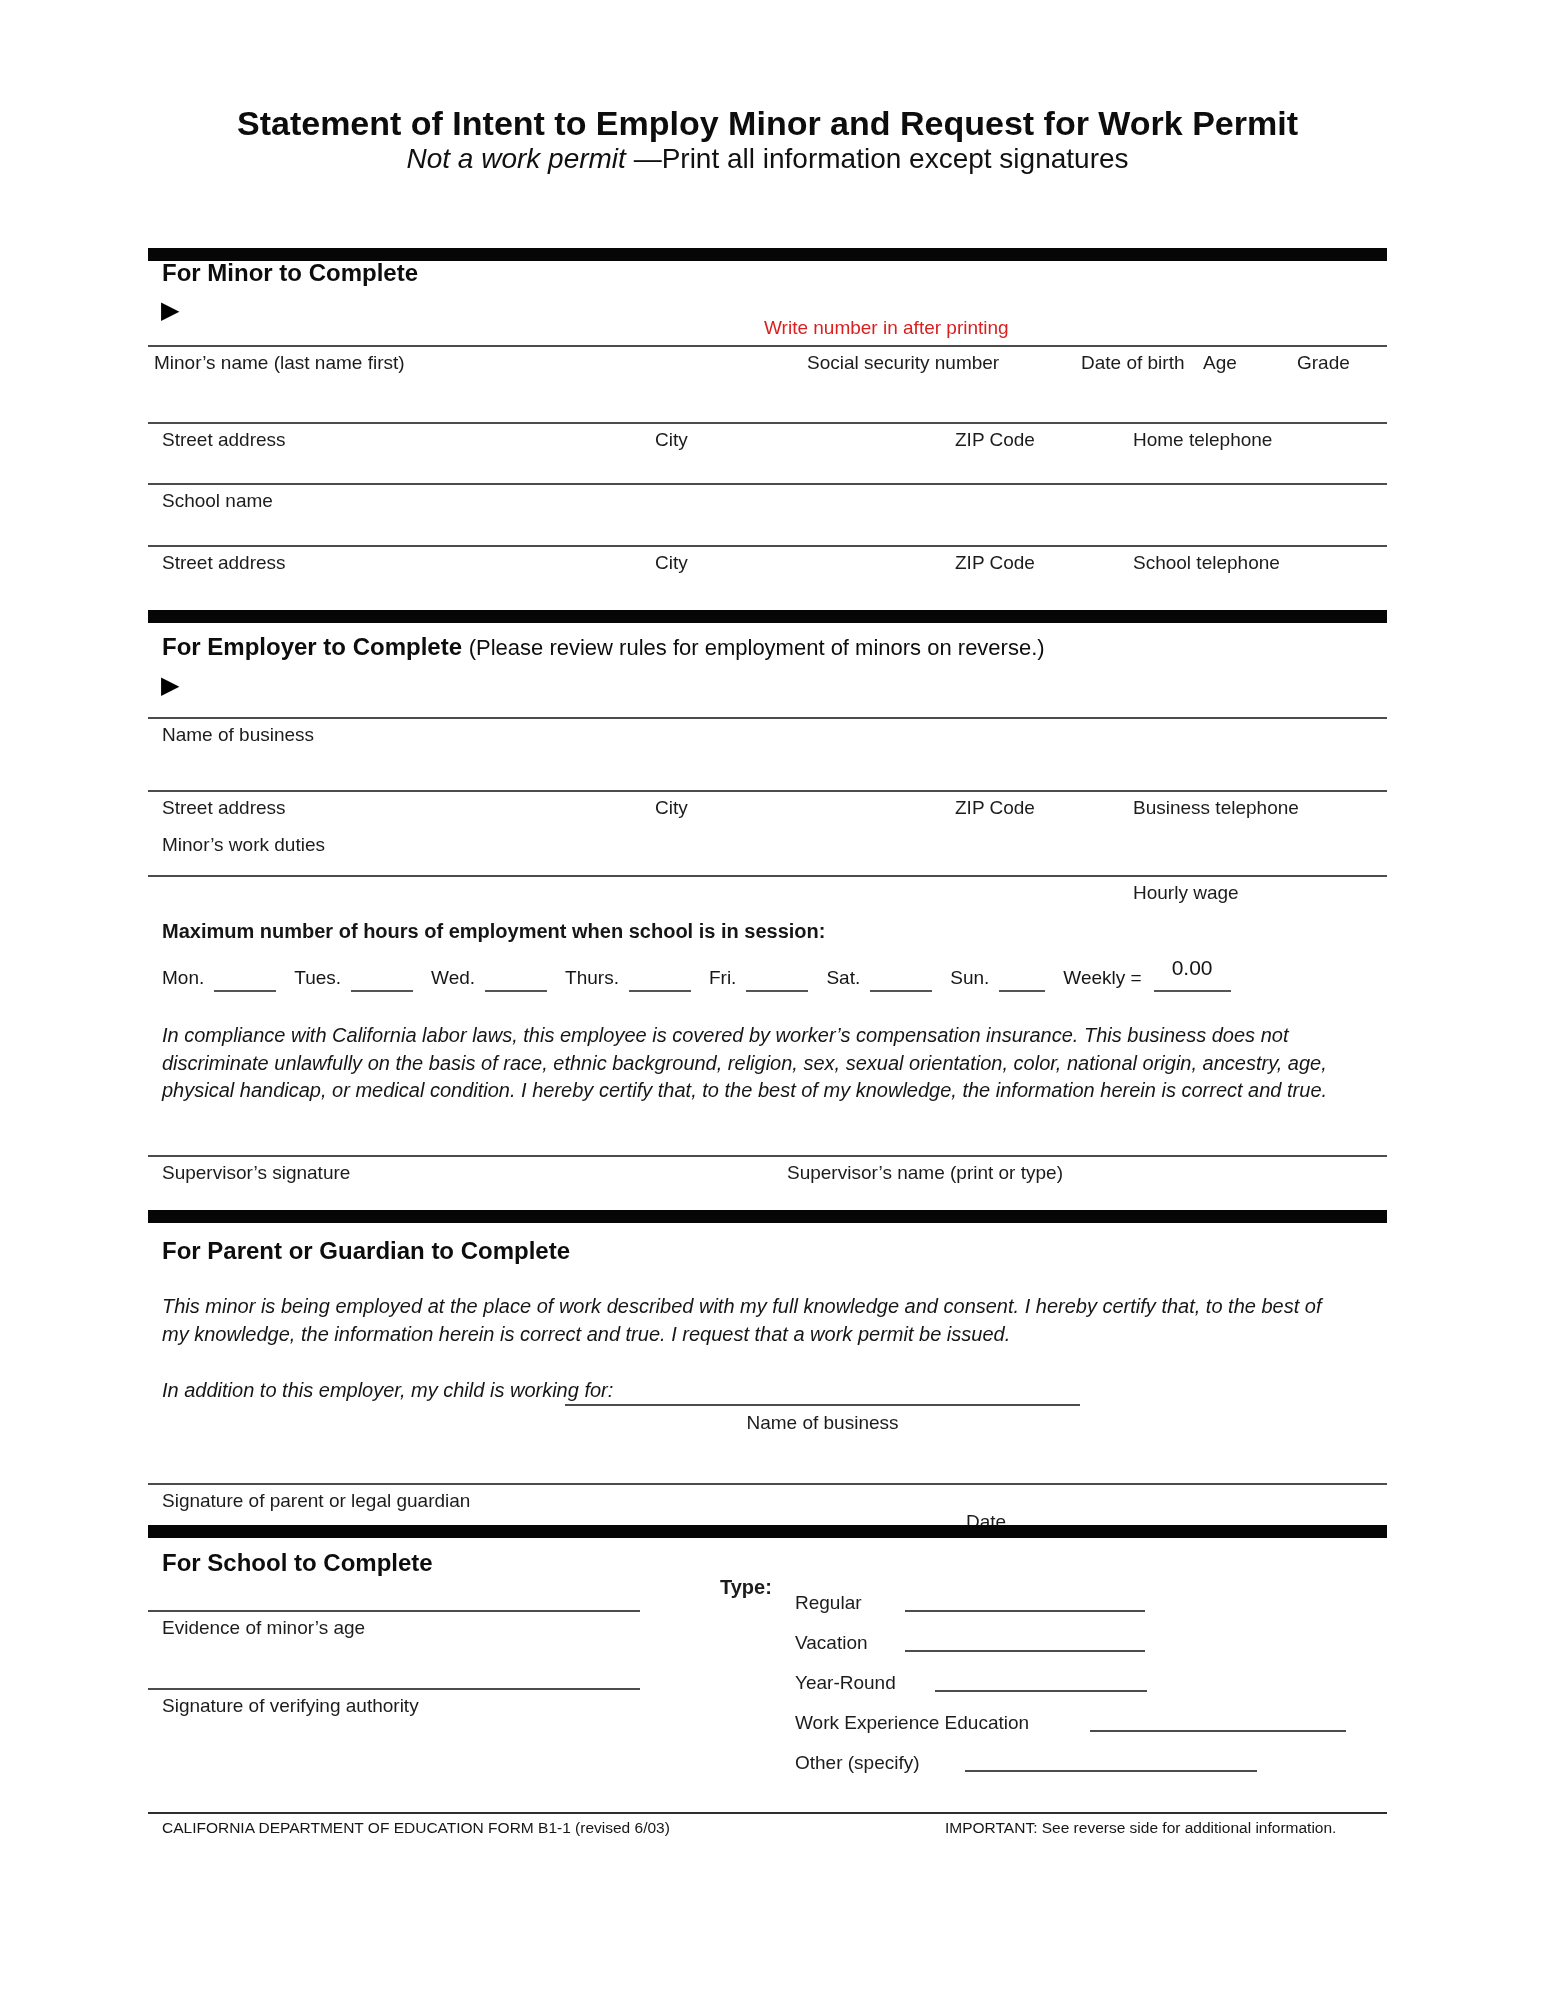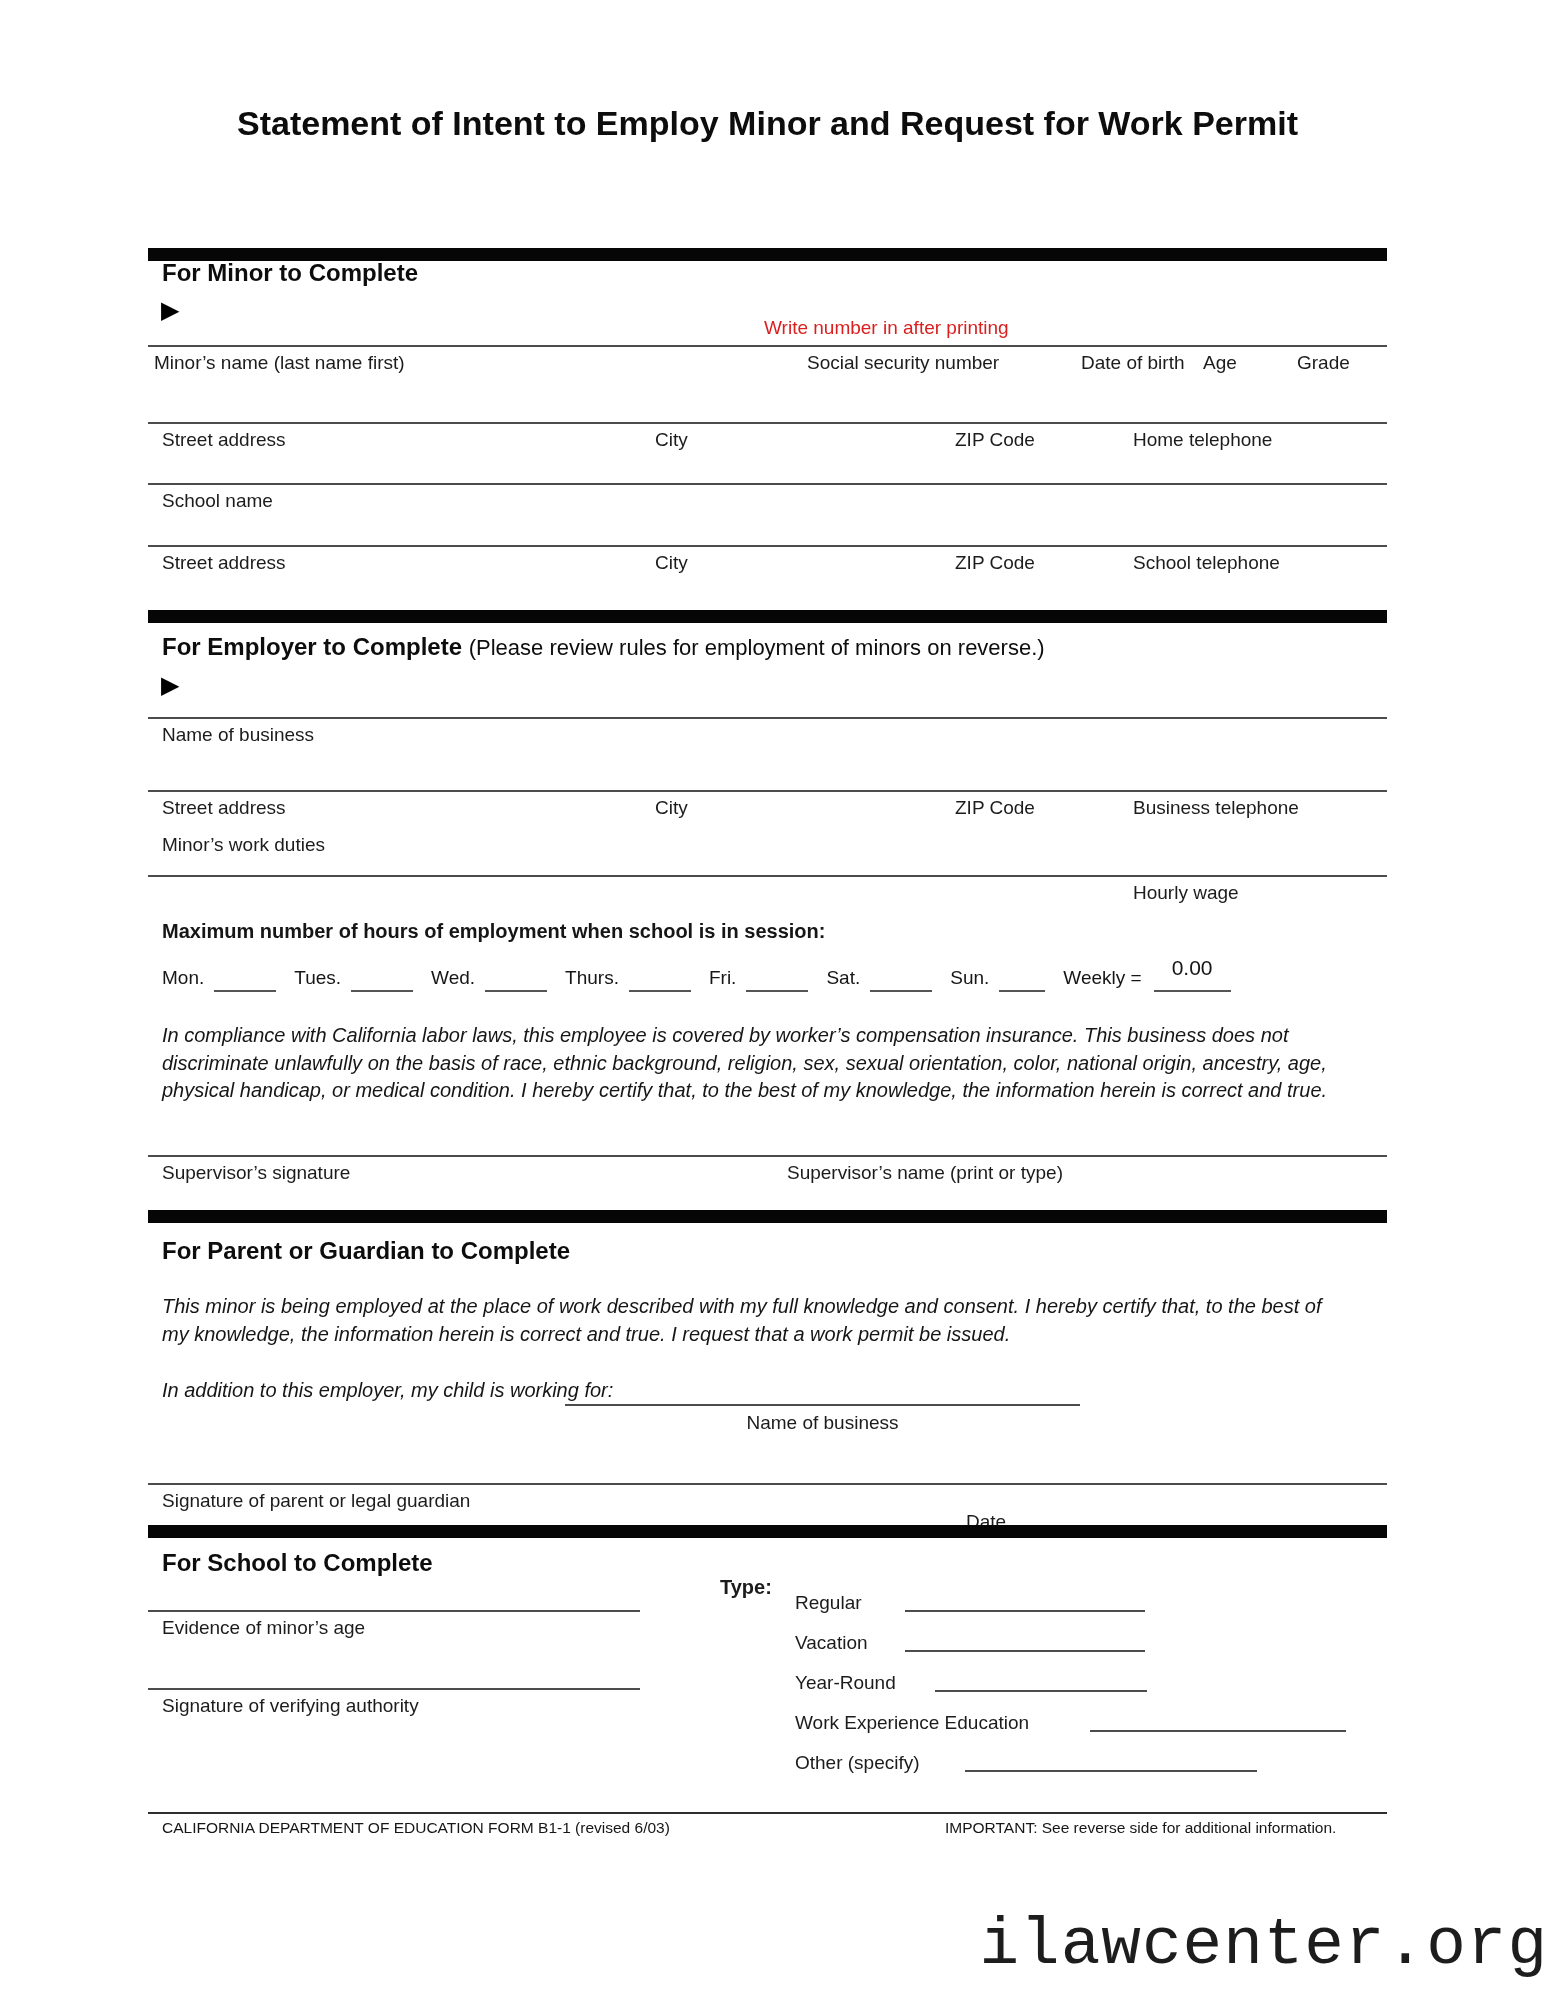--- a/index.html
+++ b/index.html
@@ -27,20 +27,23 @@
   .watermark{position:absolute;right:6px;top:1908px;font-family:"Liberation Mono","DejaVu Sans Mono",monospace;
              font-size:66px;color:#1d1d1d;letter-spacing:1px;}
   .center{text-align:center;}
 </style>
 </head>
 <body>
 
 <div class="page">
 
   <div class="title" style="top:104px;">Statement of Intent to Employ Minor and Request for Work Permit</div>
+  <div class="subtitle" style="top:143px;">
+    <span class="italic">Not a work permit</span><span> —Print all information except signatures</span>
+  </div>
 
   <div class="bar" style="top:248px;"></div>
   <div class="sec-heading" style="top:259px;">For Minor to Complete</div>
   <span class="pointer" style="top:298px;">▶</span>
   <div class="rednote" style="left:764px;top:317px;">Write number in after printing</div>
 
   <div class="rule" style="left:148px;top:345px;width:1239px;"></div>
   <div class="lbl" style="left:154px;top:352px;">Minor’s name (last name first)</div>
   <div class="lbl" style="left:807px;top:352px;">Social security number</div>
   <div class="lbl" style="left:1081px;top:352px;">Date of birth</div>
@@ -145,15 +148,14 @@
   <div class="rule" style="left:148px;top:1610px;width:492px;"></div>
   <div class="lbl" style="left:162px;top:1617px;">Evidence of minor’s age</div>
 
   <div class="rule" style="left:148px;top:1688px;width:492px;"></div>
   <div class="lbl" style="left:162px;top:1695px;">Signature of verifying authority</div>
 
   <div class="thinrule" style="left:148px;top:1812px;width:1239px;height:2px;"></div>
   <div class="footer-text" style="left:162px;top:1819px;">CALIFORNIA DEPARTMENT OF EDUCATION FORM B1-1 (revised 6/03)</div>
   <div class="footer-text" style="left:945px;top:1819px;">IMPORTANT: See reverse side for additional information.</div>
 
-  <div class="watermark">ilawcenter.org</div>
 
 </div>
 
 </body></html>

